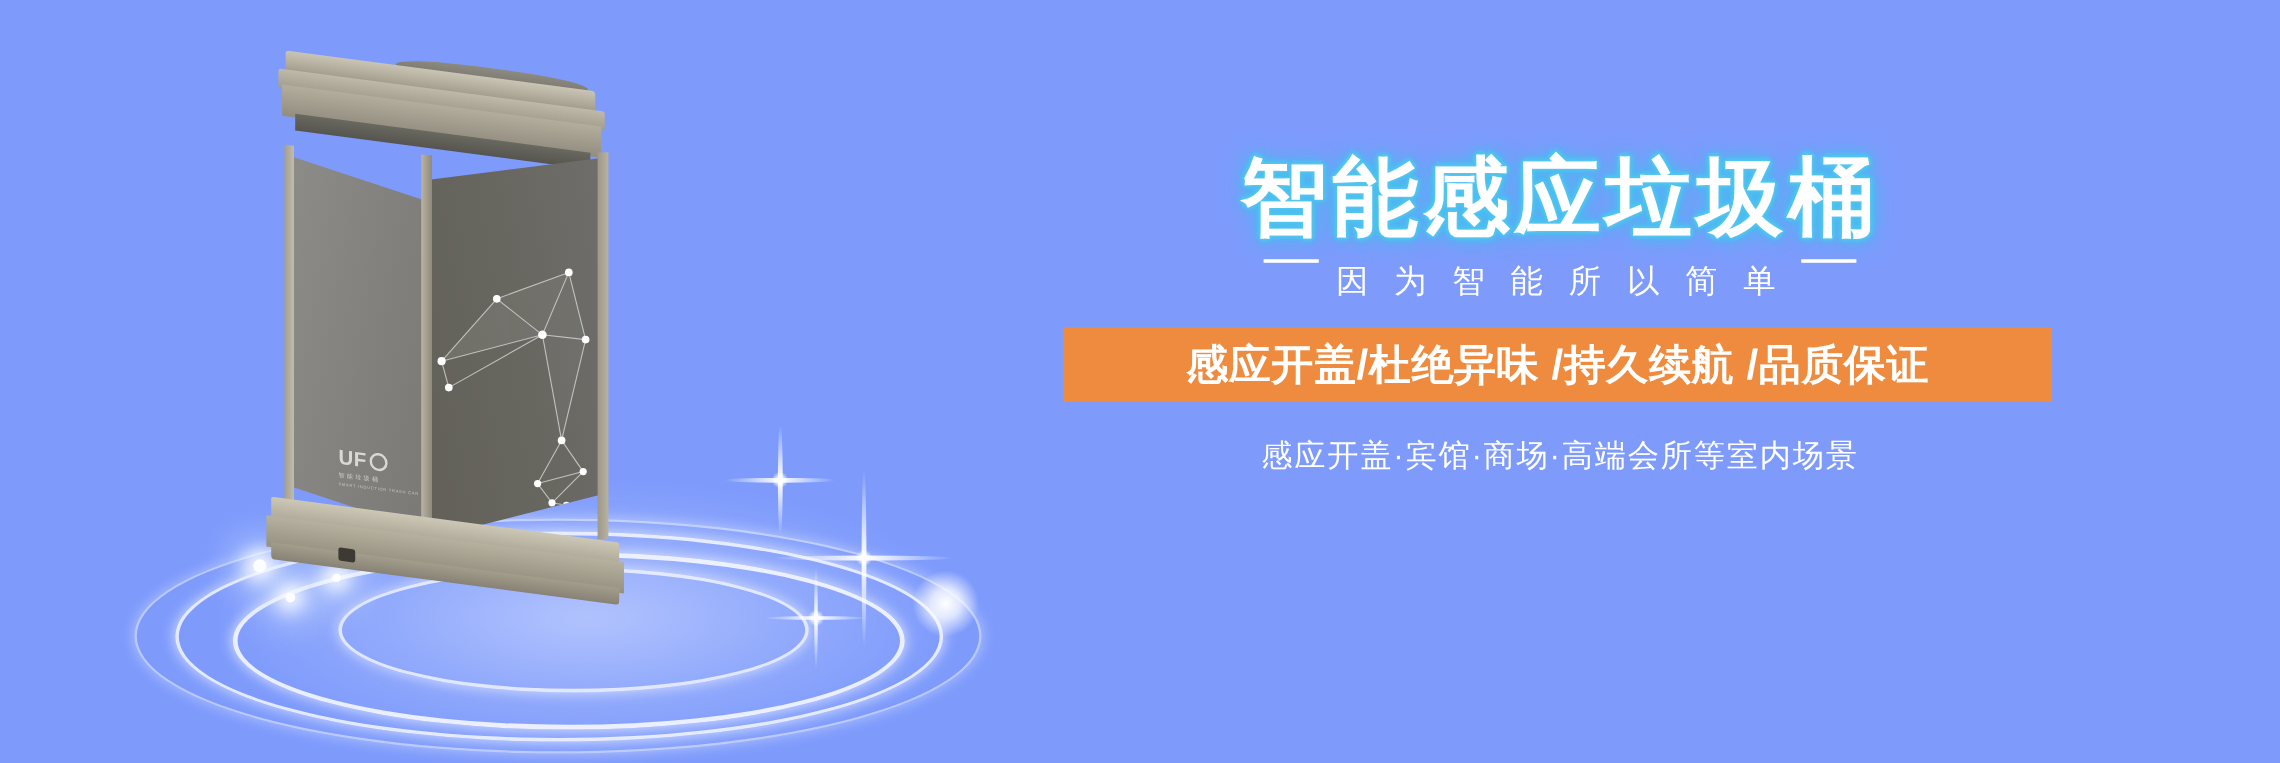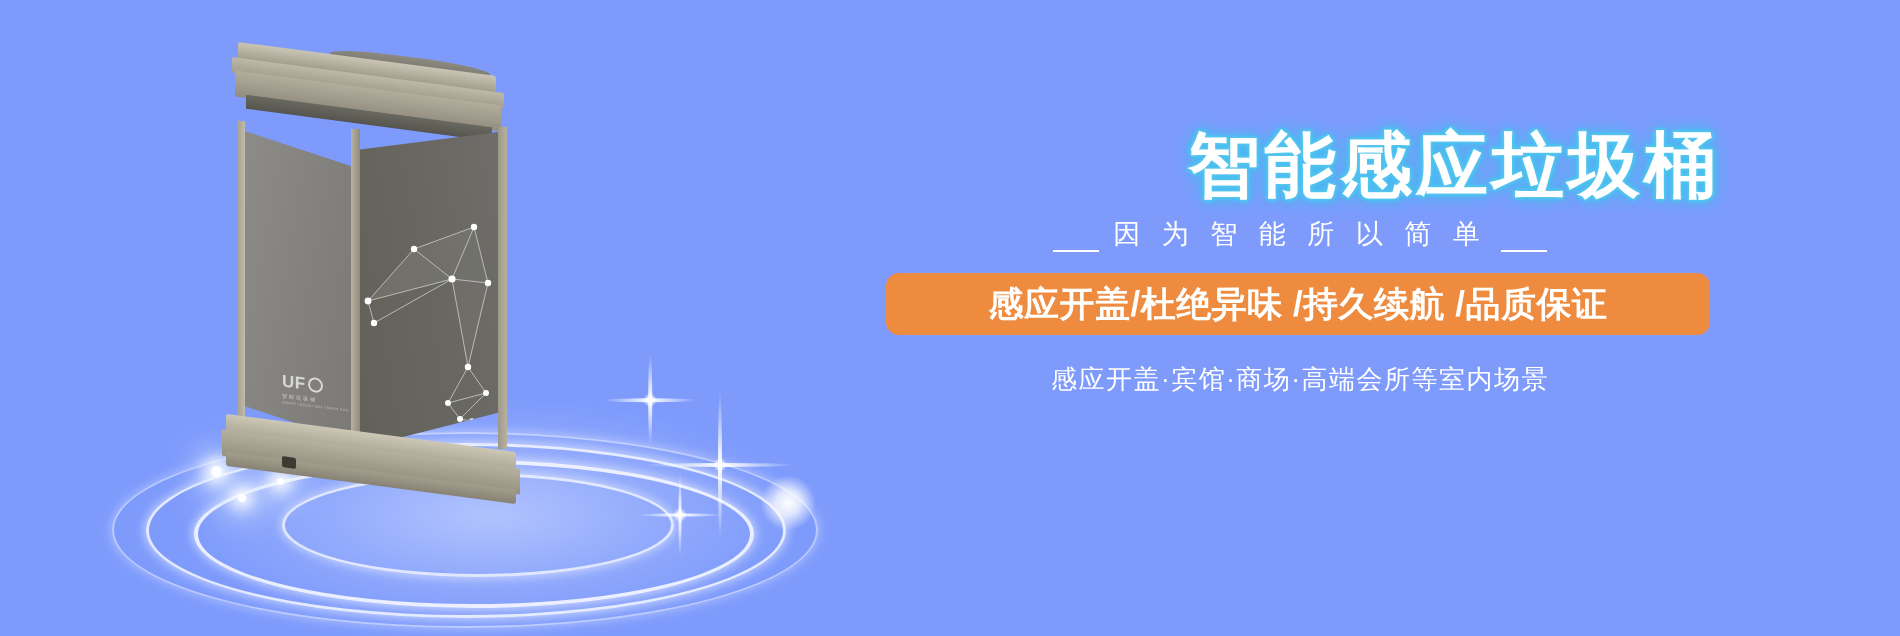--- a/index.html
+++ b/index.html
@@ -193,45 +193,45 @@
 
   .mesh-svg { position:absolute; left:0; top:0; width:100%; height:100%; }
 
   
   #copy-block {
     position:absolute; left:880px; top:0;
     width:1020px; height:636px;
   }
   #main-title {
     position:absolute; left:0; top:129px; width:840px;
-    text-align:right;
+    text-align:center;
     font-size:72px; font-weight:bold; color:#ffffff;
     letter-spacing:4px; line-height:1;
     text-shadow:
       0 0 2px #5cc8ef, 0 0 4px #5cc8ef, 0 0 7px #49c0ee,
       0 0 13px #3fbdf0, 0 0 22px rgba(70,190,240,.9),
       2px 0 3px #5cc8ef, -2px 0 3px #5cc8ef,
       0 2px 3px #5cc8ef, 0 -2px 3px #5cc8ef;
   }
   #subtitle {
     position:absolute; left:0; top:216px; width:840px;
     text-align:center;
     font-size:27px; color:#ffffff; letter-spacing:7px;
     white-space:nowrap;
-    display:flex; align-items:flex-end; justify-content:center; gap:14px;
+    display:flex; align-items:flex-start; justify-content:center; gap:14px;
   }
   .sub-rule {
     display:inline-block; width:46px; height:2.5px;
     background:#ffffff; flex:0 0 auto;
   }
   #feature-banner {
     position:absolute; left:6px; top:273px;
     width:824px; height:62px;
     background:#ee8b3e;
-    border-radius:13px;
+    border-radius:1px;
     display:flex; align-items:center; justify-content:center;
   }
   #feature-banner .feature-text {
     font-size:35px; font-weight:bold; color:#ffffff;
     letter-spacing:.5px; white-space:nowrap;
   }
   #scene-line {
     position:absolute; left:0; top:362px; width:840px;
     text-align:center;
     font-size:26px; color:#ffffff; letter-spacing:1.5px;

